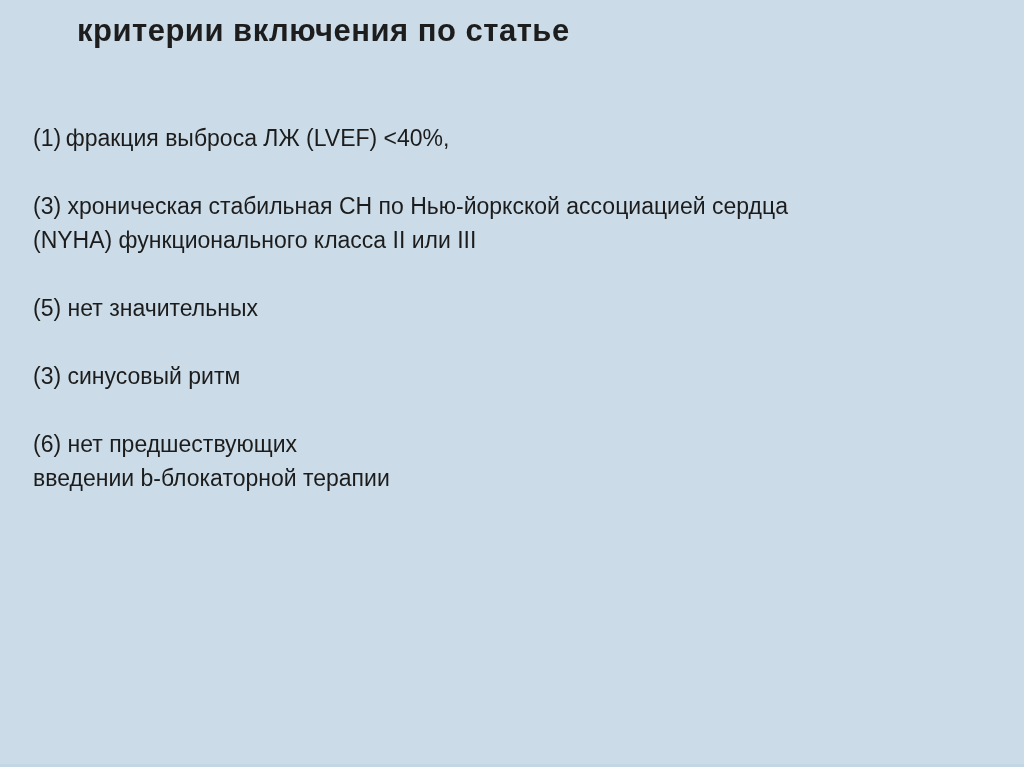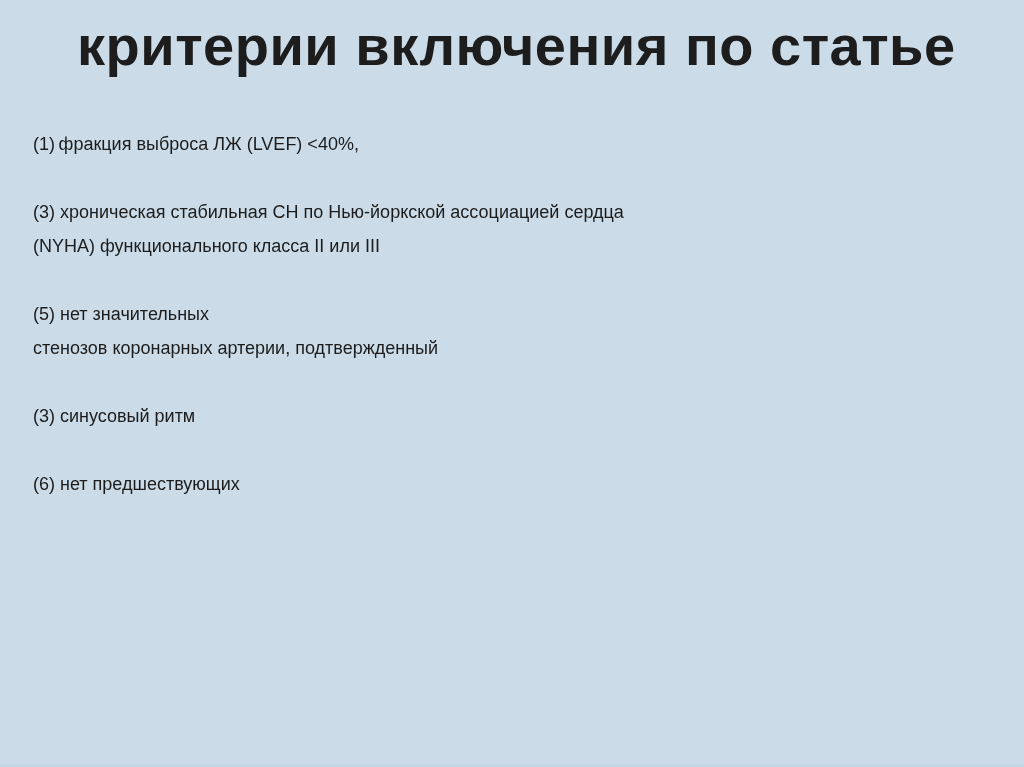--- a/index.html
+++ b/index.html
@@ -11,32 +11,32 @@
     width: 1024px;
     height: 767px;
     background: var(--bg-color, #cbdce8);
     overflow: hidden;
     font-family: "Liberation Sans", sans-serif;
   }
   .slide-title {
     position: absolute;
     left: 77px;
     top: 13px;
-    font-size: 56px;
+    font-size: 31px;
     font-weight: 700;
     letter-spacing: 0.5px;
     color: var(--title-color, #1d1d1d);
     white-space: nowrap;
   }
   .criteria-list {
     position: absolute;
     left: 33px;
-    top: 127px;
+    top: 121px;
     width: 970px;
-    font-size: 18px;
+    font-size: 23px;
     line-height: 34px;
     color: var(--text-color, #1c1c1c);
   }
   .criterion {
     margin: 0 0 34px 0;
   }
   .criterion:last-child {
     margin-bottom: 0;
   }
   .criterion-line {
@@ -64,28 +64,28 @@
       <div class="criterion-line">(1) фракция выброса ЛЖ (LVEF) &lt;40%,</div>
     </div>
 
     <div class="criterion">
       <div class="criterion-line">(3) хроническая стабильная СН по Нью-йоркской ассоциацией сердца</div>
       <div class="criterion-line">(NYHA) функционального класса II или III</div>
     </div>
 
     <div class="criterion">
       <div class="criterion-line">(5) нет значительных</div>
-      <div class="criterion-line">стенозов коронарных артерии, подтвержденный</div>
     </div>
 
     <div class="criterion">
       <div class="criterion-line">(3) синусовый ритм</div>
     </div>
 
     <div class="criterion">
       <div class="criterion-line">(6) нет предшествующих</div>
+      <div class="criterion-line">введении b-блокаторной терапии</div>
     </div>
 
   </div>
 
   <div class="bottom-edge"></div>
 
 </div>
 
 </body></html>

